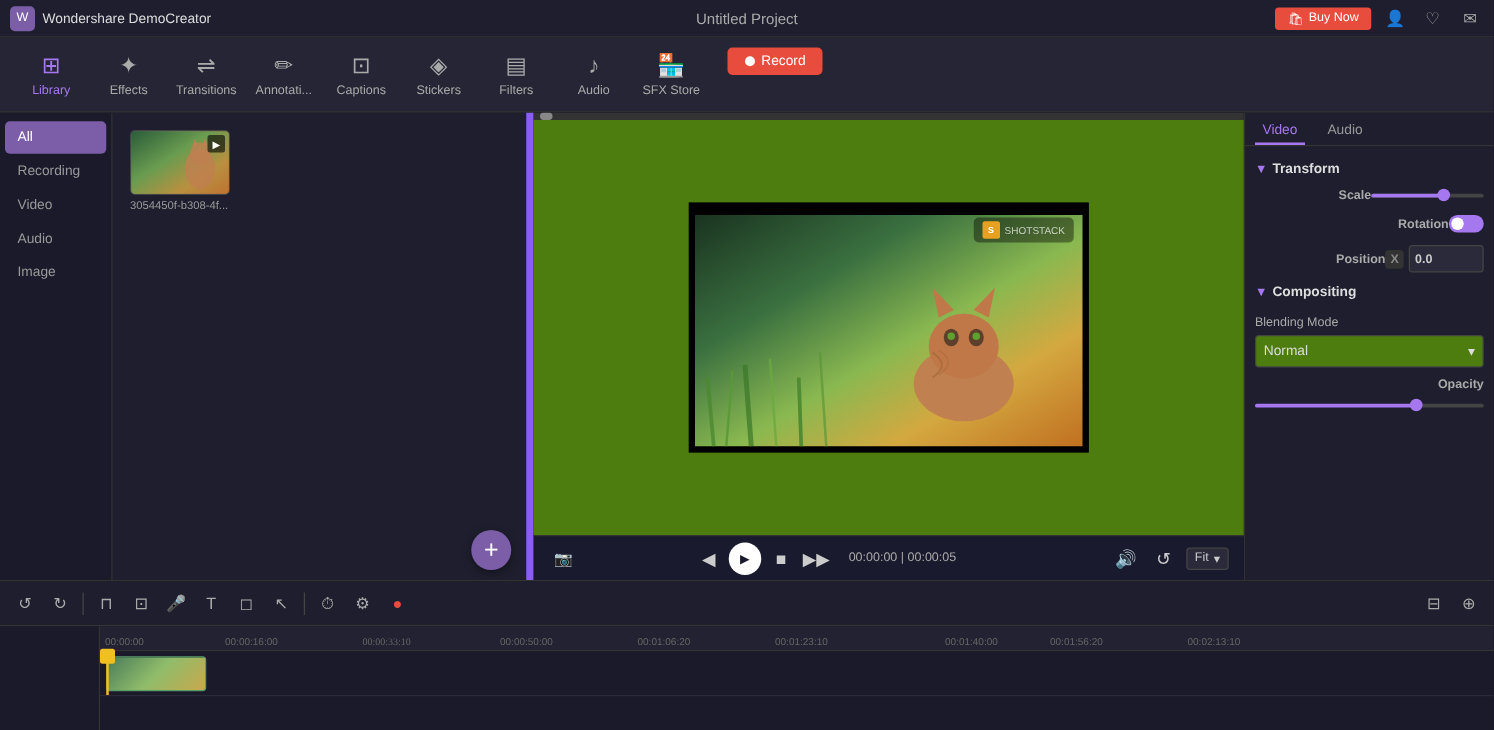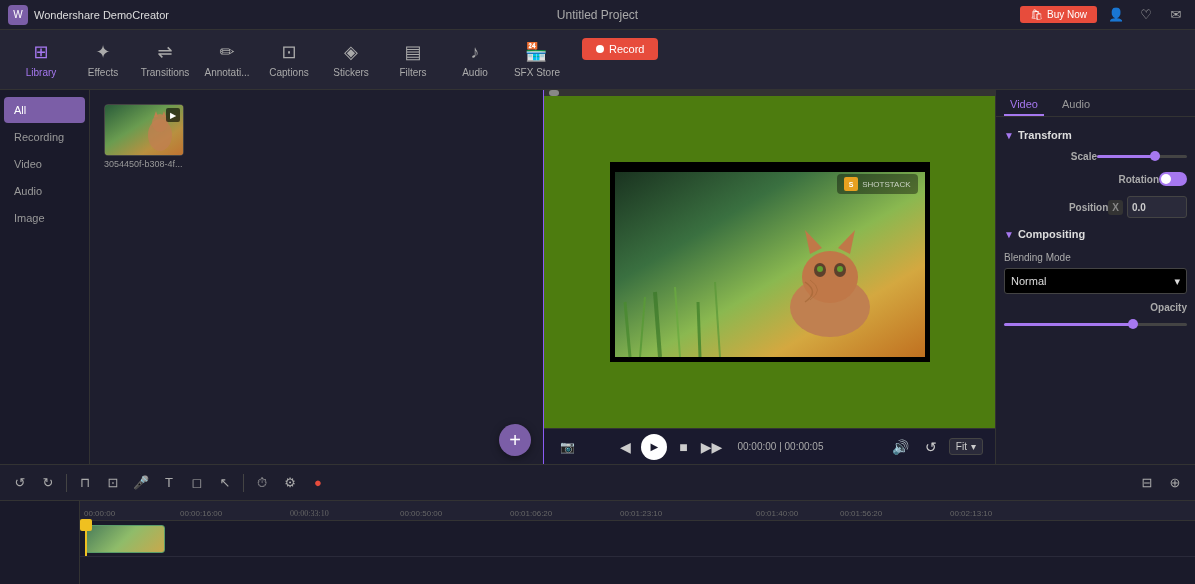--- a/index.html
+++ b/index.html
@@ -146,23 +146,23 @@
 
     
     .main-area {
       display: flex;
       flex: 1;
       overflow: hidden;
     }
 
     
     .left-panel {
-      width: 544px;
+      width: 427px;
       background: #1e1e2e;
-      border-right: 1px solid #8b5cf6;
+      border-right: 6px solid #8b5cf6;
       display: flex;
       flex-direction: column;
       flex-shrink: 0;
     }
     .left-panel-inner {
       display: flex;
       flex: 1;
       overflow: hidden;
     }
     .sidebar-nav {
@@ -496,21 +496,21 @@
     }
     .compositing-section {
       margin-top: 8px;
     }
     .blend-mode-row {
       margin-bottom: 8px;
     }
     .blend-mode-select {
       width: 100%;
       height: 26px;
-      background: #000000;
+      background: #4d7c0f;
       border: 1px solid #444;
       border-radius: 3px;
       font-size: 11px;
       color: #ddd;
       padding: 0 6px;
       margin-top: 4px;
       display: flex;
       align-items: center;
       justify-content: space-between;
       cursor: pointer;

